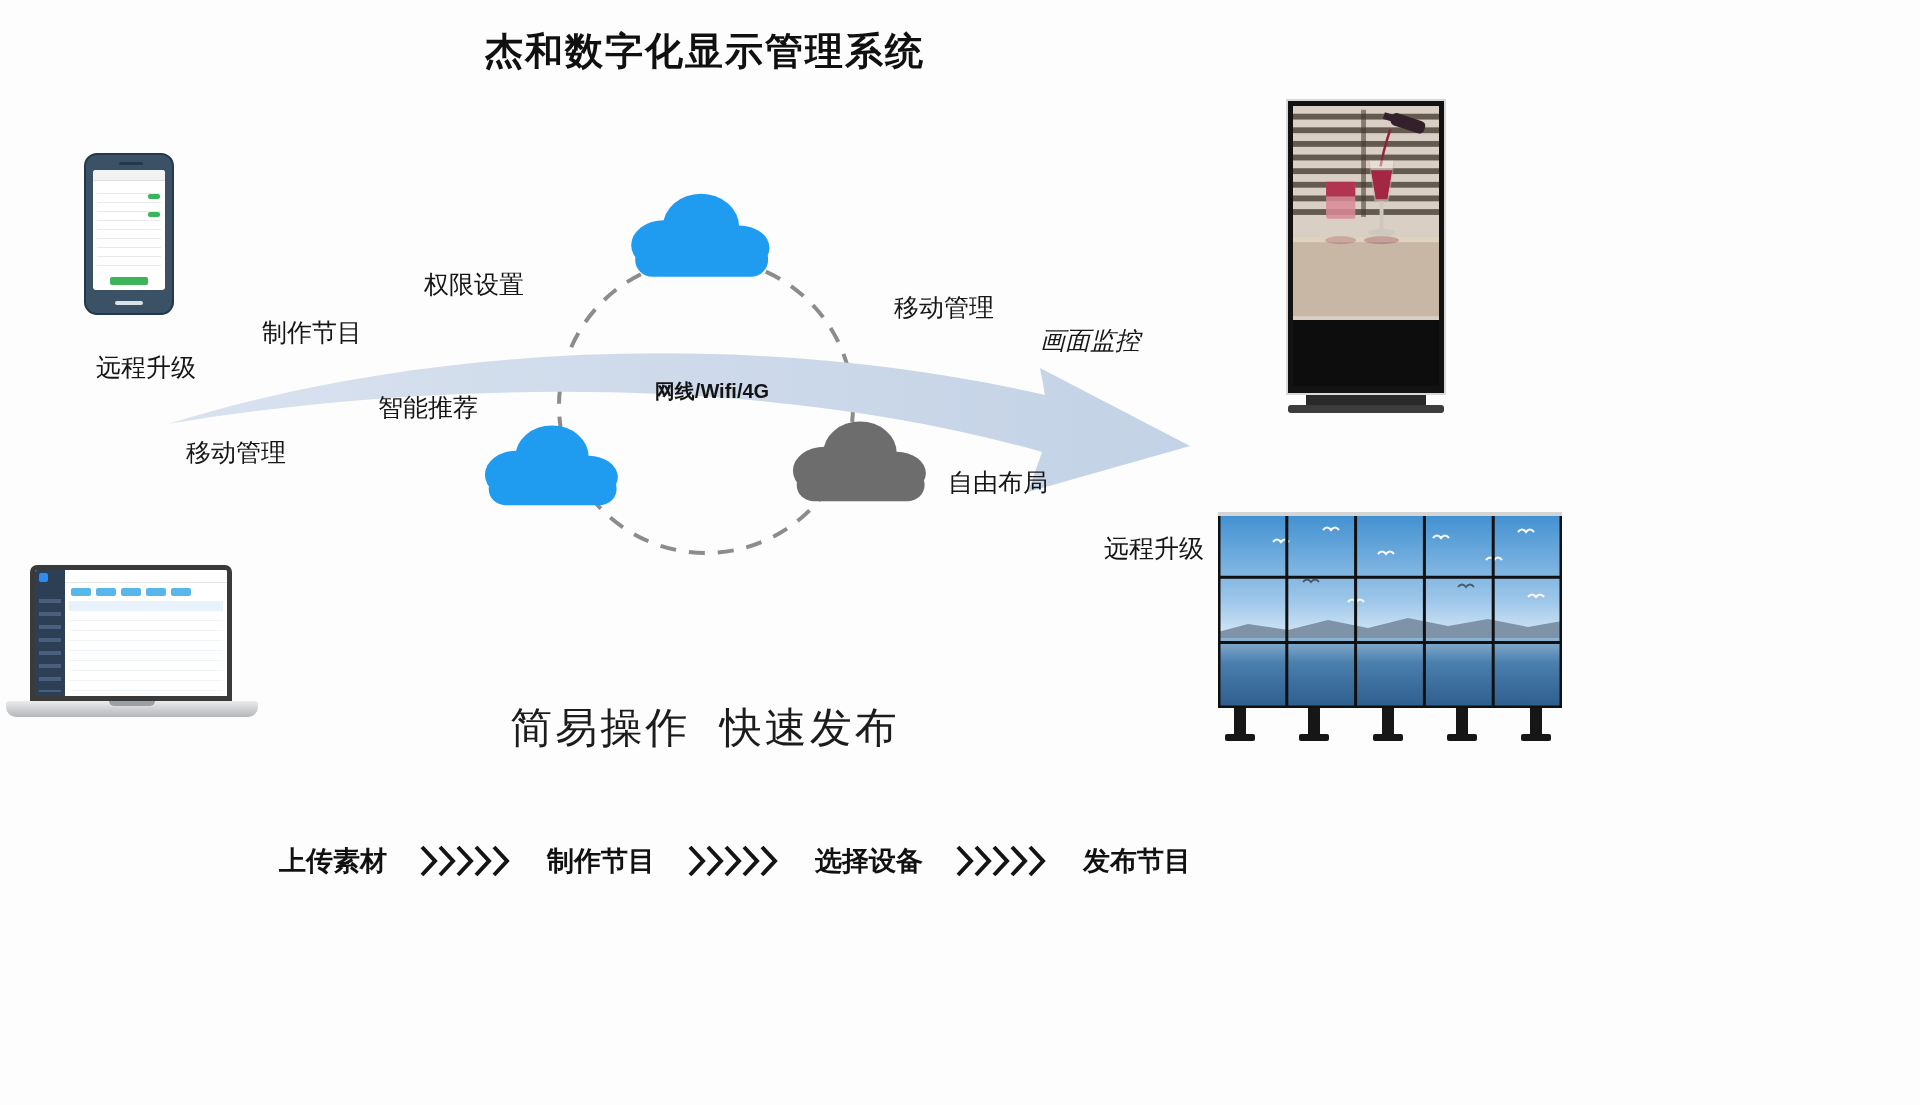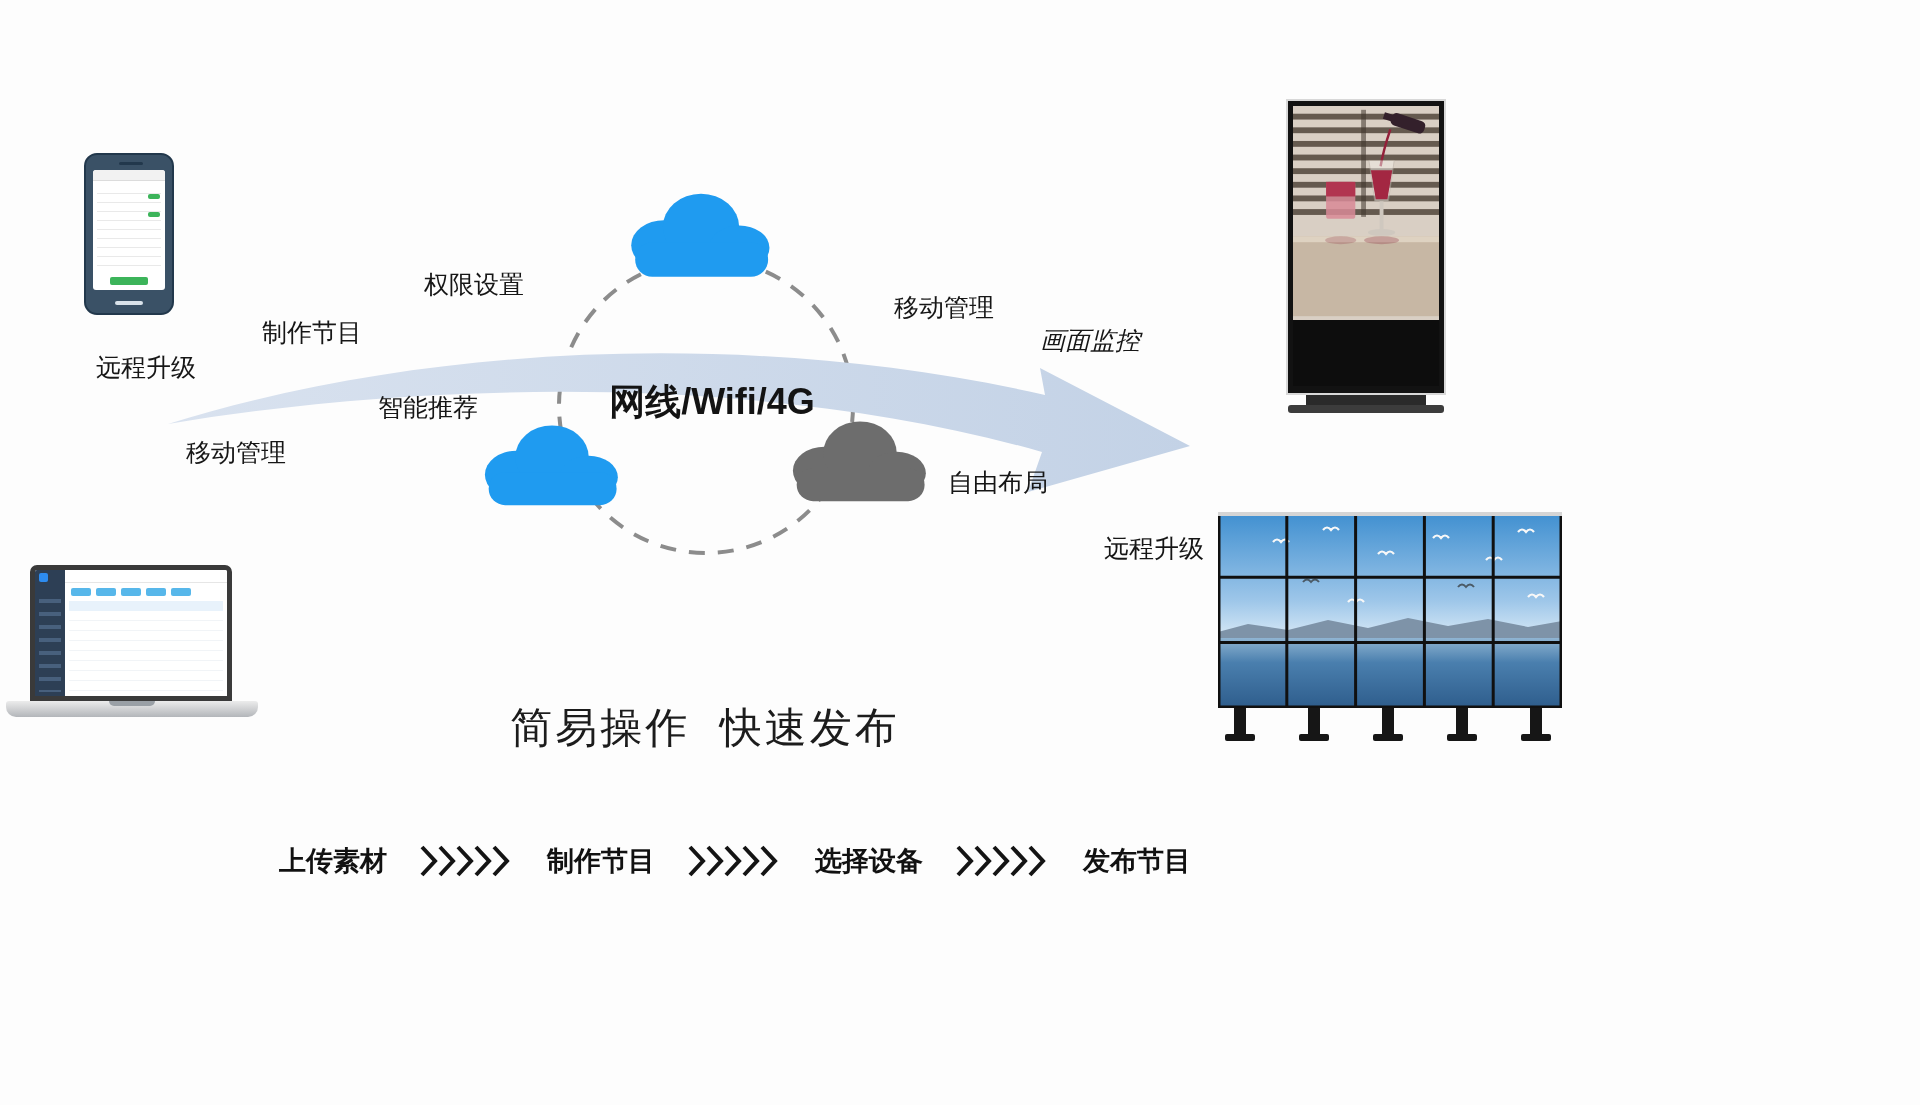--- a/index.html
+++ b/index.html
@@ -9,21 +9,21 @@
     background:#fdfdfd;
     font-family:"Liberation Sans","DejaVu Sans",sans-serif;
     color:#141414;
   }
   .abs { position:absolute; }
 
   
   .title { left:0; top:26px; width:1410px; text-align:center;
            font-size:38px; font-weight:700; letter-spacing:2px; color:#101010; }
   .network-label { left:562px; top:378px; width:300px; text-align:center;
-           font-size:36px; font-weight:700; color:#131313; z-index:6; }
+           font-size:20px; font-weight:700; color:#131313; z-index:6; }
   .tagline { left:125px; top:700px; width:1160px; text-align:center;
            font-size:42px; font-weight:500; letter-spacing:3px; color:#1c1c1c;
            white-space:pre; }
 
   
   .feat { font-size:25px; font-weight:500; color:#161616; z-index:6; white-space:nowrap; }
   .l-device    { left:96px;  top:351px; }
   .l-review    { left:262px; top:316px; }
   .l-perm      { left:424px; top:268px; }
   .l-smart     { left:378px; top:391px; }
@@ -120,20 +120,21 @@
         <stop offset="1" stop-color="#c3d2e6"></stop>
       </linearGradient>
     </defs>
     <circle cx="706" cy="406" r="147" fill="none" stroke="#8c8c8c" stroke-width="4" stroke-dasharray="16 13"></circle>
     <path d="M 168 424
              C 430 342, 760 330, 1045 395
              L 1040 368 L 1190 446 L 1028 492 L 1042 452
              C 770 374, 430 380, 168 424 Z" fill="url(#arrowGrad)"></path>
   </svg>
 
+  <div class="abs title">杰和数字化显示管理系统</div>
 
   <svg class="abs cloud cloud-blue cloud-top" viewBox="0 0 120 74">
     <ellipse cx="32" cy="48" rx="25" ry="19"></ellipse>
       <ellipse cx="60" cy="34" rx="29" ry="25"></ellipse>
     <ellipse cx="89" cy="50" rx="23" ry="17"></ellipse>
       <rect x="10" y="46" width="101" height="26" rx="13"></rect>
   </svg>
   <svg class="abs cloud cloud-blue cloud-left" viewBox="0 0 120 74">
     <ellipse cx="32" cy="48" rx="25" ry="19"></ellipse>
       <ellipse cx="60" cy="34" rx="29" ry="25"></ellipse>

